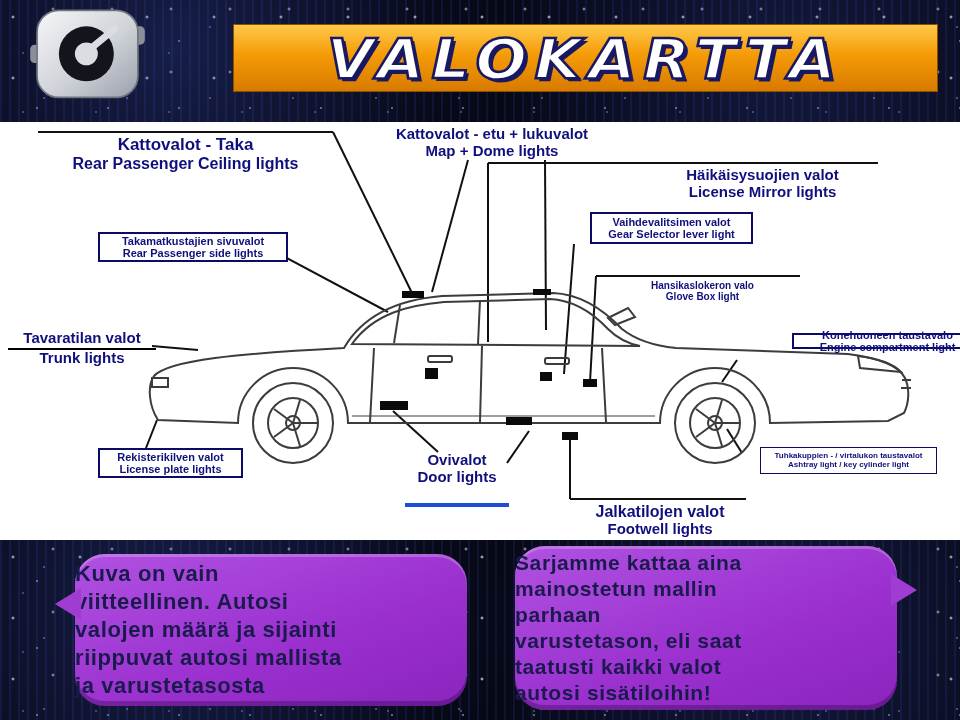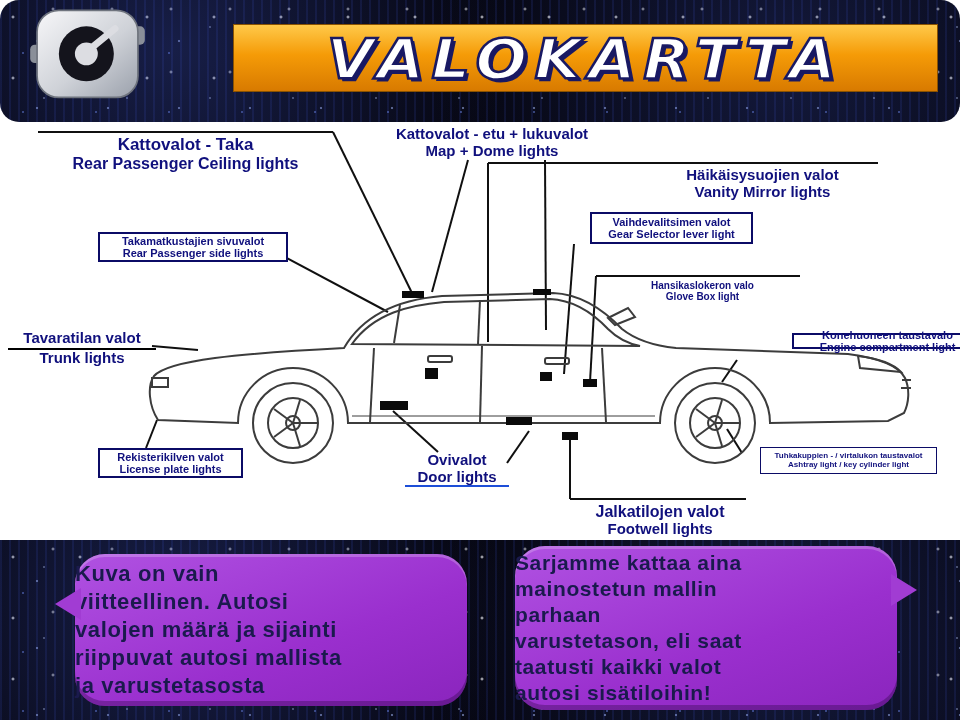--- a/index.html
+++ b/index.html
@@ -15,21 +15,21 @@
       radial-gradient(circle at 18% 40%, rgba(70,95,220,0.28), transparent 42%),
       radial-gradient(circle at 82% 55%, rgba(70,95,220,0.22), transparent 45%),
       radial-gradient(2px 2px at 13px 17px, rgba(255,255,255,0.95), transparent),
       radial-gradient(1.6px 1.6px at 37px 41px, rgba(175,195,255,0.9), transparent),
       radial-gradient(2px 2px at 53px 9px, rgba(255,255,255,0.75), transparent),
       radial-gradient(1.4px 1.4px at 23px 53px, rgba(120,150,255,0.85), transparent),
       radial-gradient(1.4px 1.4px at 44px 27px, rgba(200,215,255,0.7), transparent),
       repeating-linear-gradient(90deg, rgba(55,75,190,0.16) 0 2px, transparent 2px 9px);
     background-size:100% 100%,100% 100%,67px 61px,71px 67px,59px 63px,73px 59px,83px 71px,100% 100%;
   }
-  .top-band{top:0;height:122px;border-radius:19px;}
+  .top-band{top:0;height:122px;}
   .bottom-band{top:540px;height:180px;}
 
   
   .logo{position:absolute;left:30px;top:8px;width:115px;height:94px;}
 
   
   .banner{
     position:absolute;left:233px;top:24px;width:705px;height:68px;
     background:linear-gradient(180deg,#ffc94a 0%,#f59b07 45%,#d87a00 100%);
     border:1px solid #8a5200;
@@ -57,21 +57,21 @@
   .lbl-ceiling .en{font-size:16px;}
   .lbl-map{left:358px;top:4px;width:268px;font-size:15px;}
   .lbl-vanity{left:645px;top:45px;width:235px;font-size:15px;}
   .box-gear{left:570px;top:90px;width:163px;height:32px;font-size:11px;}
   .box-rearside{left:78px;top:110px;width:190px;height:30px;font-size:11px;}
   .lbl-glove{left:600px;top:158px;width:205px;font-size:10px;}
   .lbl-trunk{left:8px;top:208px;width:148px;font-size:15px;}
   .lbl-trunk .fi{border-bottom:2px solid #000;padding-bottom:1px;}
   .box-engine{left:772px;top:211px;width:191px;height:16px;font-size:11px;}
   .box-plate{left:78px;top:326px;width:145px;height:30px;font-size:11px;}
-  .lbl-door{left:405px;top:330px;width:104px;font-size:15px;border-bottom:2px solid #1d4ed8;padding-bottom:0;}
+  .lbl-door{left:405px;top:330px;width:104px;font-size:15px;border-bottom:4px solid #1d4ed8;padding-bottom:18px;}
   .box-ashtray{left:740px;top:325px;width:177px;height:27px;font-size:8px;border-width:1.5px;}
   .lbl-footwell{left:576px;top:381px;width:168px;font-size:16px;}
   .lbl-footwell .en{font-size:15px;}
 
   
   .bubble{
     position:absolute;border-radius:30px;z-index:2;
     background:linear-gradient(160deg,#b052e2 0%,#9a2fce 60%,#8a25bd 100%);
     box-shadow:inset 0 3px 0 rgba(255,255,255,0.22), inset 0 -5px 0 rgba(30,0,50,0.30);
     color:#1a1a4d;font-weight:bold;text-align:left;letter-spacing:0.6px;
@@ -187,21 +187,21 @@
       <span class="en">Rear Passenger Ceiling lights</span>
     </div>
 
     <div class="lbl lbl-map">
       <span class="fi">Kattovalot - etu + lukuvalot</span>
       <span class="en">Map + Dome lights</span>
     </div>
 
     <div class="lbl lbl-vanity">
       <span class="fi">Häikäisysuojien valot</span>
-      <span class="en">Vanity Mirror lights</span>
+      <span class="en">License Mirror lights</span>
     </div>
 
     <div class="lbl boxed box-gear">
       <span class="fi">Vaihdevalitsimen valot</span>
       <span class="en">Gear Selector lever light</span>
     </div>
 
     <div class="lbl boxed box-rearside">
       <span class="fi">Takamatkustajien sivuvalot</span>
       <span class="en">Rear Passenger side lights</span>

